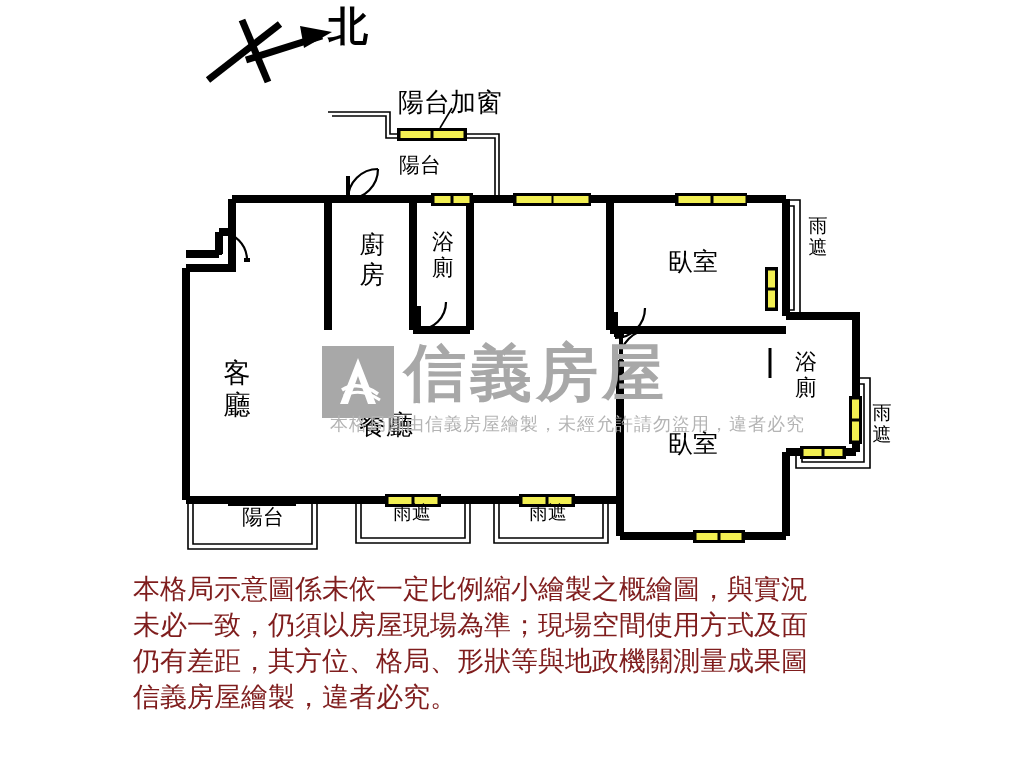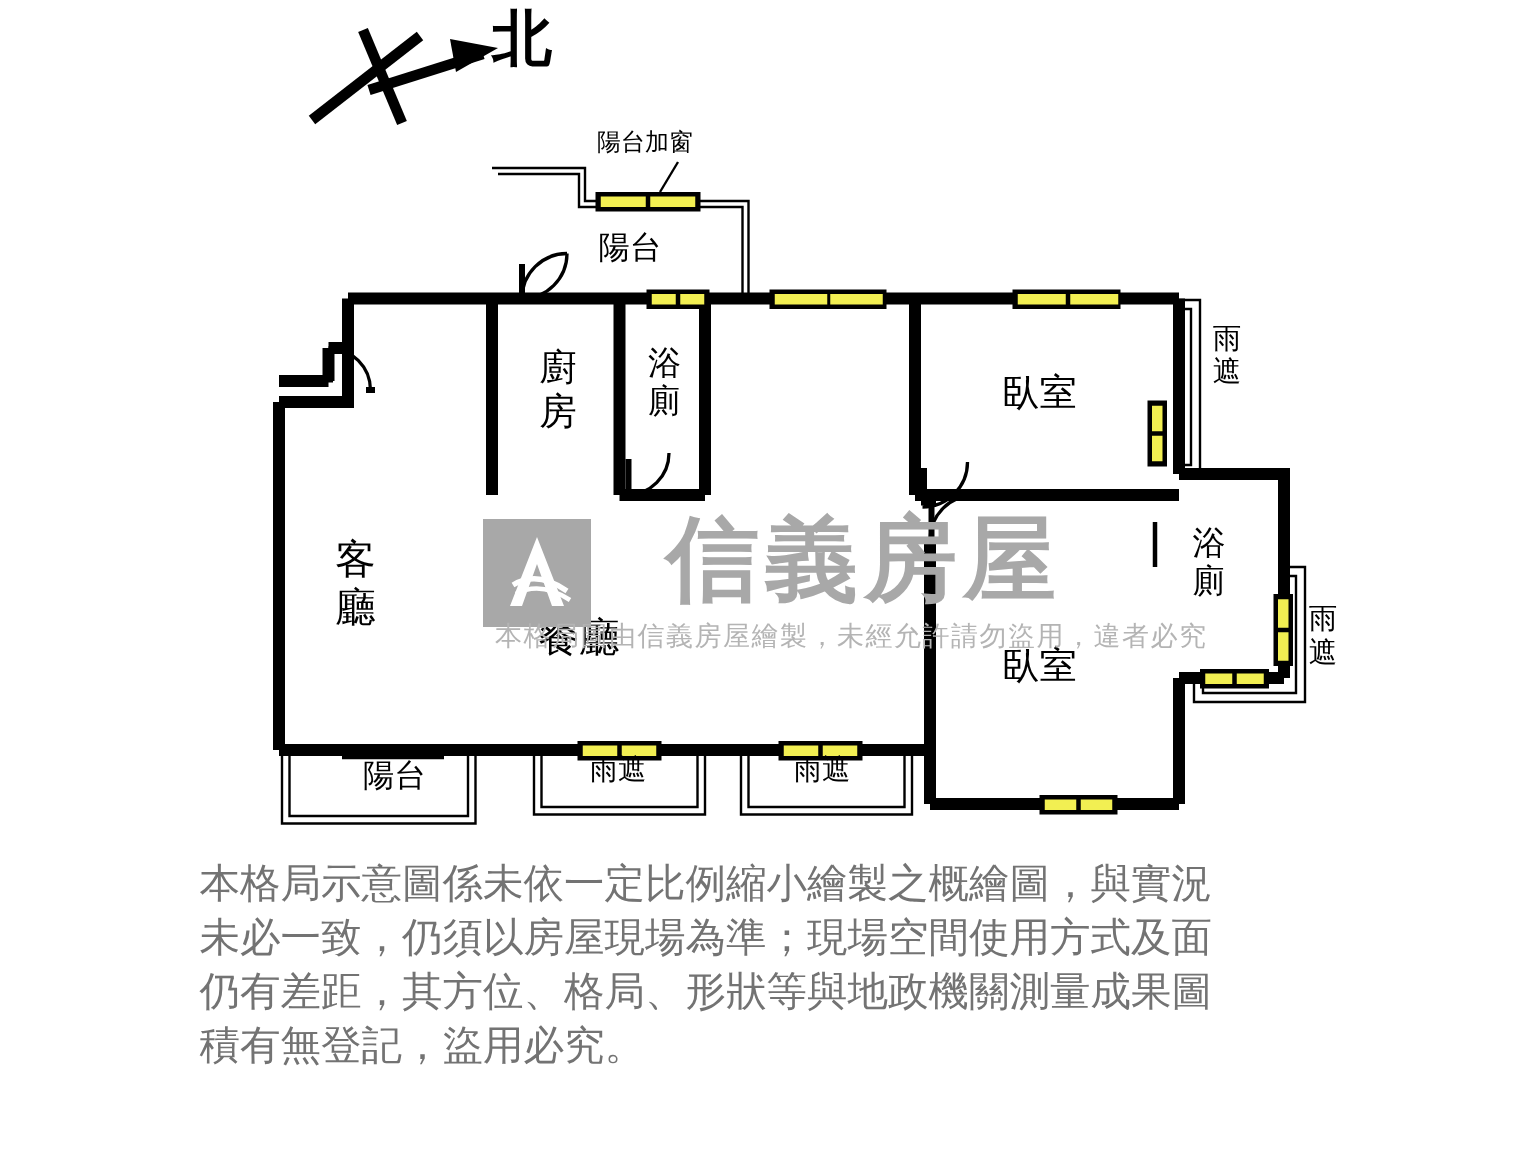--- a/index.html
+++ b/index.html
@@ -59,42 +59,41 @@
     position: absolute;
     left: 404px;
     top: 342px;
     font-size: 62px;
     font-family: "DejaVu Serif", serif;
     font-weight: 700;
     color: #a8a8a8;
     letter-spacing: 4px;
     line-height: 1;
     white-space: nowrap;
-    margin-left: 40px;
   }
   .wm-sub {
     position: absolute;
     left: 330px;
     top: 412px;
     font-size: 18px;
     font-family: "DejaVu Serif", serif;
     color: #b4b4b4;
     letter-spacing: 1px;
     white-space: nowrap;
   }
   
   .disclaimer {
     position: absolute;
     left: 133px;
     top: 572px;
     width: 762px;
     font-family: Liberation Sans, sans-serif;
     font-size: 27px;
     line-height: 1.33;
-    color: #737373;
+    color: #7f1d1d;
     text-align: left;
     letter-spacing: 0px;
   }
   .disclaimer p { margin: 0; }
   
 </style>
 </head>
 <body>
 
 <div id="root">
@@ -276,33 +275,33 @@
         <text x="806" y="382" text-anchor="middle" font-size="22" font-family="&quot;DejaVu Serif&quot;, serif" fill="#000"><tspan x="806" y="369.02">浴</tspan><tspan x="806" y="394.97999999999996">廁</tspan></text>
         <text x="420" y="172" text-anchor="middle" font-size="21" font-family="&quot;DejaVu Serif&quot;, serif" fill="#000"><tspan x="420" y="172">陽台</tspan></text>
         <text x="263" y="524" text-anchor="middle" font-size="21" font-family="&quot;DejaVu Serif&quot;, serif" fill="#000"><tspan x="263" y="524">陽台</tspan></text>
         <text x="818" y="243" text-anchor="middle" font-size="19" font-family="&quot;DejaVu Serif&quot;, serif" fill="#000"><tspan x="818" y="231.79">雨</tspan><tspan x="818" y="254.20999999999998">遮</tspan></text>
         <text x="882" y="430" text-anchor="middle" font-size="19" font-family="&quot;DejaVu Serif&quot;, serif" fill="#000"><tspan x="882" y="418.79">雨</tspan><tspan x="882" y="441.21000000000004">遮</tspan></text>
         <text x="412" y="519" text-anchor="middle" font-size="19" font-family="&quot;DejaVu Serif&quot;, serif" fill="#000"><tspan x="412" y="519">雨遮</tspan></text>
         <text x="548" y="519" text-anchor="middle" font-size="19" font-family="&quot;DejaVu Serif&quot;, serif" fill="#000"><tspan x="548" y="519">雨遮</tspan></text>
       </g>
   </svg>
 
-  <div style="position:absolute;left:398px;top:85px;font-family:'DejaVu Serif',serif;font-size:16px;color:#000;white-space:nowrap;">陽台加窗</div>
+  <div style="position:absolute;left:398px;top:85px;font-family:'DejaVu Serif',serif;font-size:26px;color:#000;white-space:nowrap;">陽台加窗</div>
 
   <div class="wm-logo">
     <svg width="72" height="72" viewBox="0 0 72 72">
       <rect x="0" y="0" width="72" height="72" fill="#a8a8a8"></rect>
       <path d="M36 12 L18 58 L26 58 L36 30 L46 58 L54 58 Z" fill="#ffffff"></path>
       <path d="M20 44 Q36 34 56 48" stroke="#ffffff" stroke-width="3.5" fill="none"></path>
       <path d="M22 50 Q38 41 58 54" stroke="#ffffff" stroke-width="3" fill="none"></path>
     </svg>
   </div>
   <div class="wm-text">信義房屋</div>
   <div class="wm-sub">本格局圖由信義房屋繪製，未經允許請勿盜用，違者必究</div>
 
   <div class="disclaimer" id="disclaimer">
       <p>本格局示意圖係未依一定比例縮小繪製之概繪圖，與實況</p>
       <p>未必一致，仍須以房屋現場為準；現場空間使用方式及面</p>
       <p>仍有差距，其方位、格局、形狀等與地政機關測量成果圖</p>
-      <p>積有無登記，盜用必究。</p>
+      <p>信義房屋繪製，違者必究。</p>
     </div>
 
 </div>
 
 </body></html>

